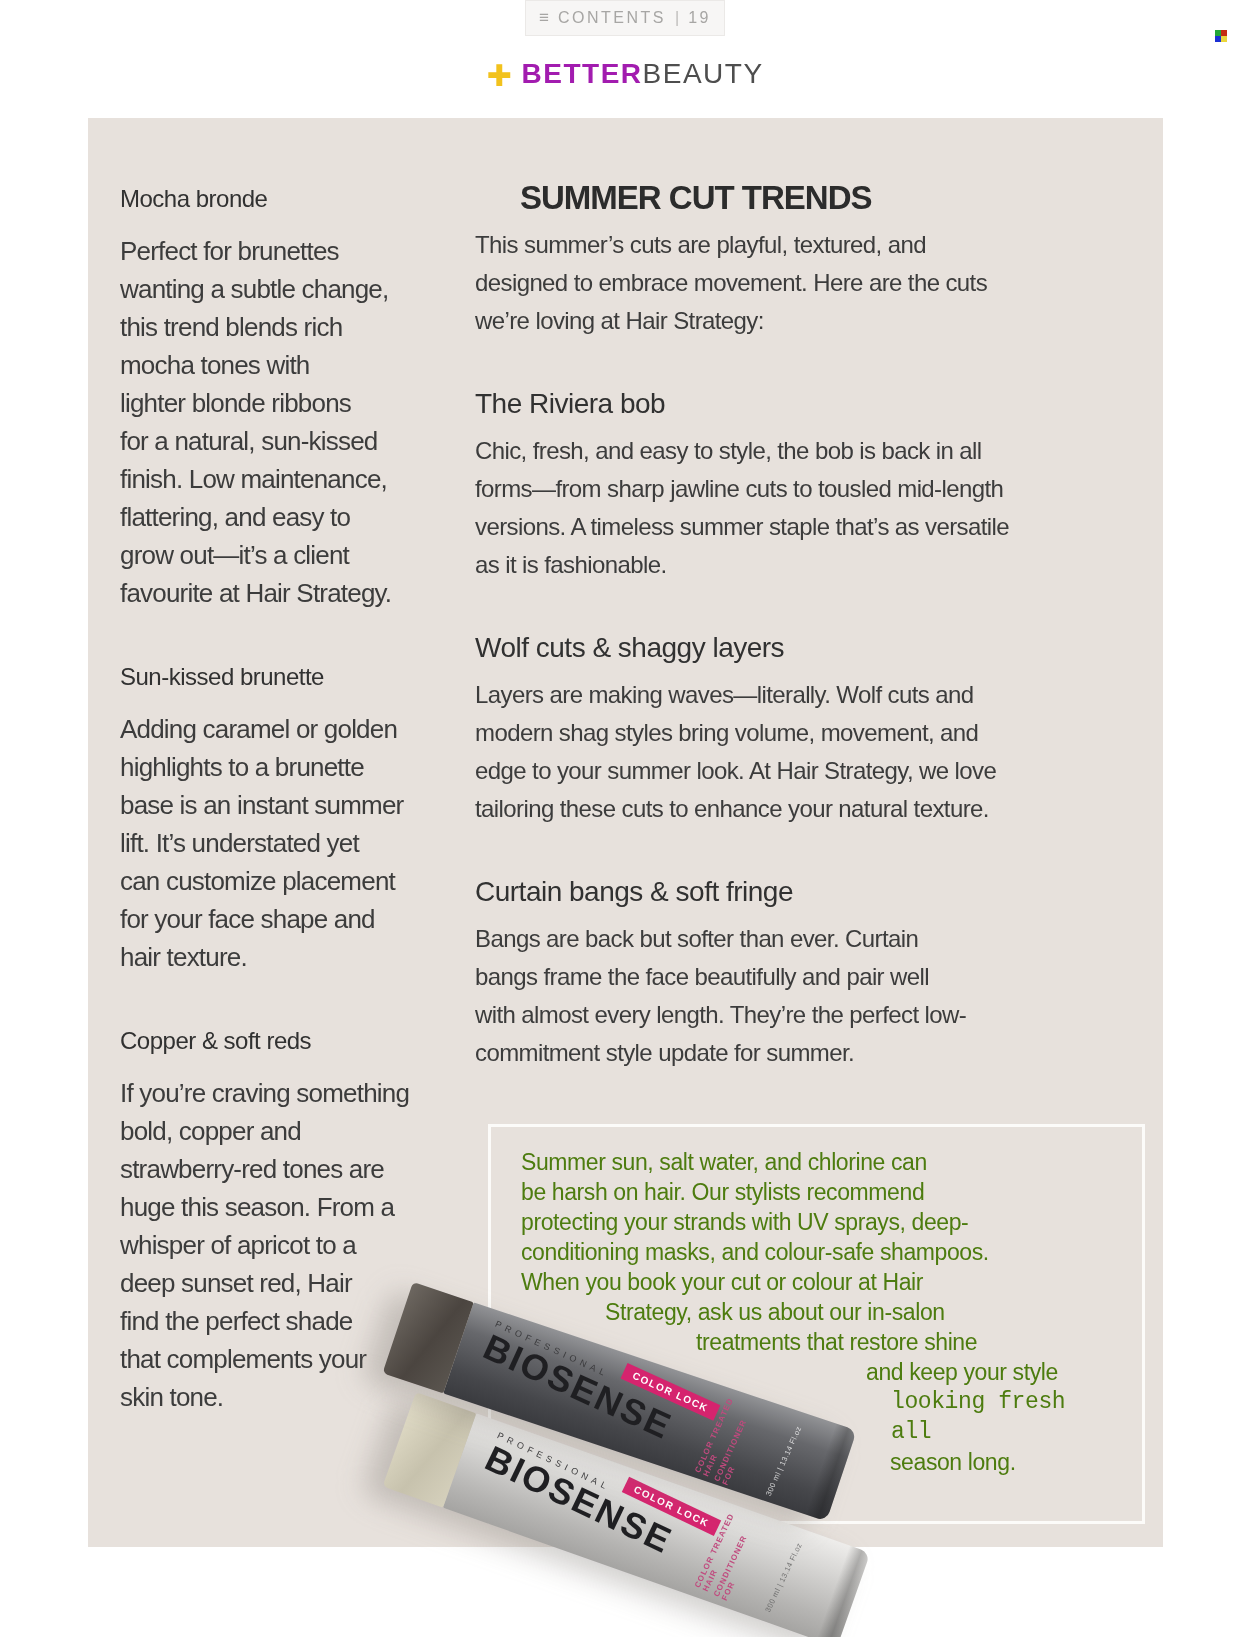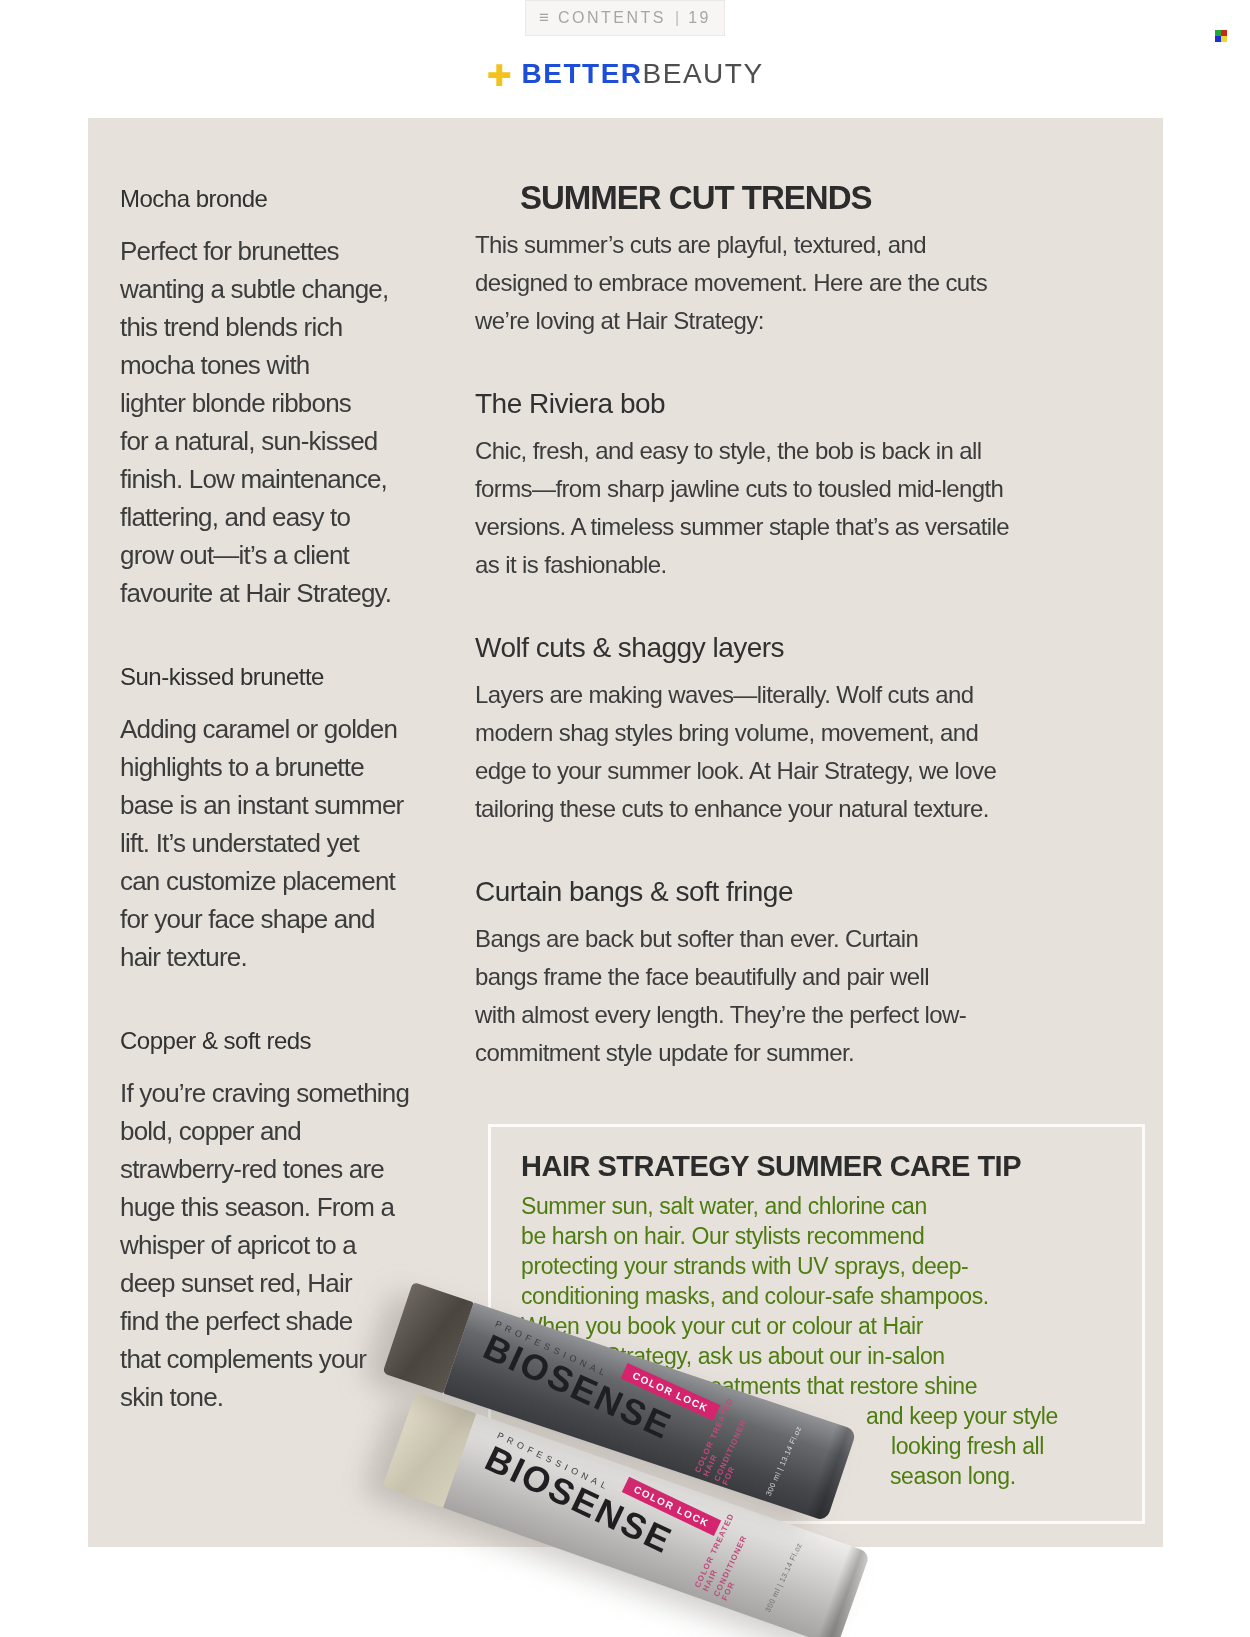--- a/index.html
+++ b/index.html
@@ -8,21 +8,21 @@
     overflow:hidden; position:relative; }
 
   
   .contents-chip { position:absolute; left:525px; top:0px; width:200px; height:36px;
     background:#f7f6f5; border:1px solid #ebe9e7; display:flex; align-items:center;
     justify-content:center; gap:9px; color:#a7a6a4; font-size:16px; letter-spacing:2.5px; }
   .contents-chip .burger { font-size:17px; letter-spacing:0; }
   .contents-chip .sep { color:#bdbcba; letter-spacing:0; }
   .mag-title { position:absolute; left:0; top:58px; width:1250px; text-align:center; }
   .mag-title .plus { color:#f2c21d; font-size:30px; font-weight:bold; vertical-align:-3px; margin-right:10px; }
-  .mag-title .b1 { font-weight:bold; color:#1d4ed8; font-size:28px; letter-spacing:1.5px; }
+  .mag-title .b1 { font-weight:bold; color:#a21caf; font-size:28px; letter-spacing:1.5px; }
   .mag-title .b2 { font-weight:normal; color:#4e4e4e; font-size:28px; letter-spacing:1.5px; margin-left:0; }
   .mini-square { position:absolute; left:1215px; top:30px; width:12px; height:12px;
     display:grid; grid-template-columns:6px 6px; grid-template-rows:6px 6px; }
   .mini-square div { width:6px; height:6px; }
 
   
   .panel { position:absolute; left:88px; top:118px; width:1075px; height:1429px; background:#e7e1dc; }
 
   .col-left { position:absolute; left:32px; top:60px; width:345px; }
   .col-left h2 { font-size:24px; font-weight:normal; color:#313131; letter-spacing:-0.5px;
@@ -39,21 +39,21 @@
 
   
   .care-tip { margin-top:52px; margin-left:13px; width:657px; height:400px;
     border:3px solid #fcfbf9; padding:20px 30px 30px 30px; }
   .care-tip h4 { font-size:29px; font-weight:bold; color:#2c2c2c; letter-spacing:-0.5px;
     line-height:38px; margin-bottom:6px; }
   .care-tip .tip-body { font-size:23px; letter-spacing:-0.4px; line-height:30px; color:#4d7c0f; }
   .care-tip .tip-body div:nth-child(6) { margin-left:84px; }
   .care-tip .tip-body div:nth-child(7) { margin-left:175px; }
   .care-tip .tip-body div:nth-child(8) { margin-left:345px; }
-  .care-tip .tip-body div:nth-child(9) { margin-left:370px; }
+  .care-tip .tip-body div:nth-child(9) { margin-left:370px;font-family:Liberation Mono, monospace; }
   .care-tip .tip-body div:nth-child(10){ margin-left:369px; }
 
   
   .bottle { position:absolute; height:96px; transform-origin:0 0; }
   .bottle .shadow { position:absolute; left:-18px; top:14px; width:100%; height:100%;
     background:rgba(125,120,114,0.35); filter:blur(14px); border-radius:14px; }
   .bottle .cap { position:absolute; left:0; top:0; bottom:0; width:64px; border-radius:5px 2px 2px 5px; }
   .bottle .tube { position:absolute; left:64px; right:0; top:0; bottom:0; border-radius:2px 10px 10px 2px; }
   .bottle .endcap { position:absolute; right:0; top:0; bottom:0; width:22px;
     border-radius:0 10px 10px 0; background:linear-gradient(to right, rgba(0,0,0,0) 0%, rgba(0,0,0,0.25) 60%, rgba(0,0,0,0.12) 100%); }
@@ -173,21 +173,20 @@
 
     <h3>Curtain bangs &amp; soft fringe</h3>
     <div class="body">
         <div>Bangs are back but softer than ever. Curtain</div>
         <div>bangs frame the face beautifully and pair well</div>
         <div>with almost every length. They’re the perfect low-</div>
         <div>commitment style update for summer.</div>
       </div>
 
     <div class="care-tip">
-      <h4>HAIR STRATEGY SUMMER CARE TIP</h4>
       <div class="tip-body">
           <div>Summer sun, salt water, and chlorine can</div>
           <div>be harsh on hair. Our stylists recommend</div>
           <div>protecting your strands with UV sprays, deep-</div>
           <div>conditioning masks, and colour-safe shampoos.</div>
           <div>When you book your cut or colour at Hair</div>
           <div>Strategy, ask us about our in-salon</div>
           <div>treatments that restore shine</div>
           <div>and keep your style</div>
           <div>looking fresh all</div>

